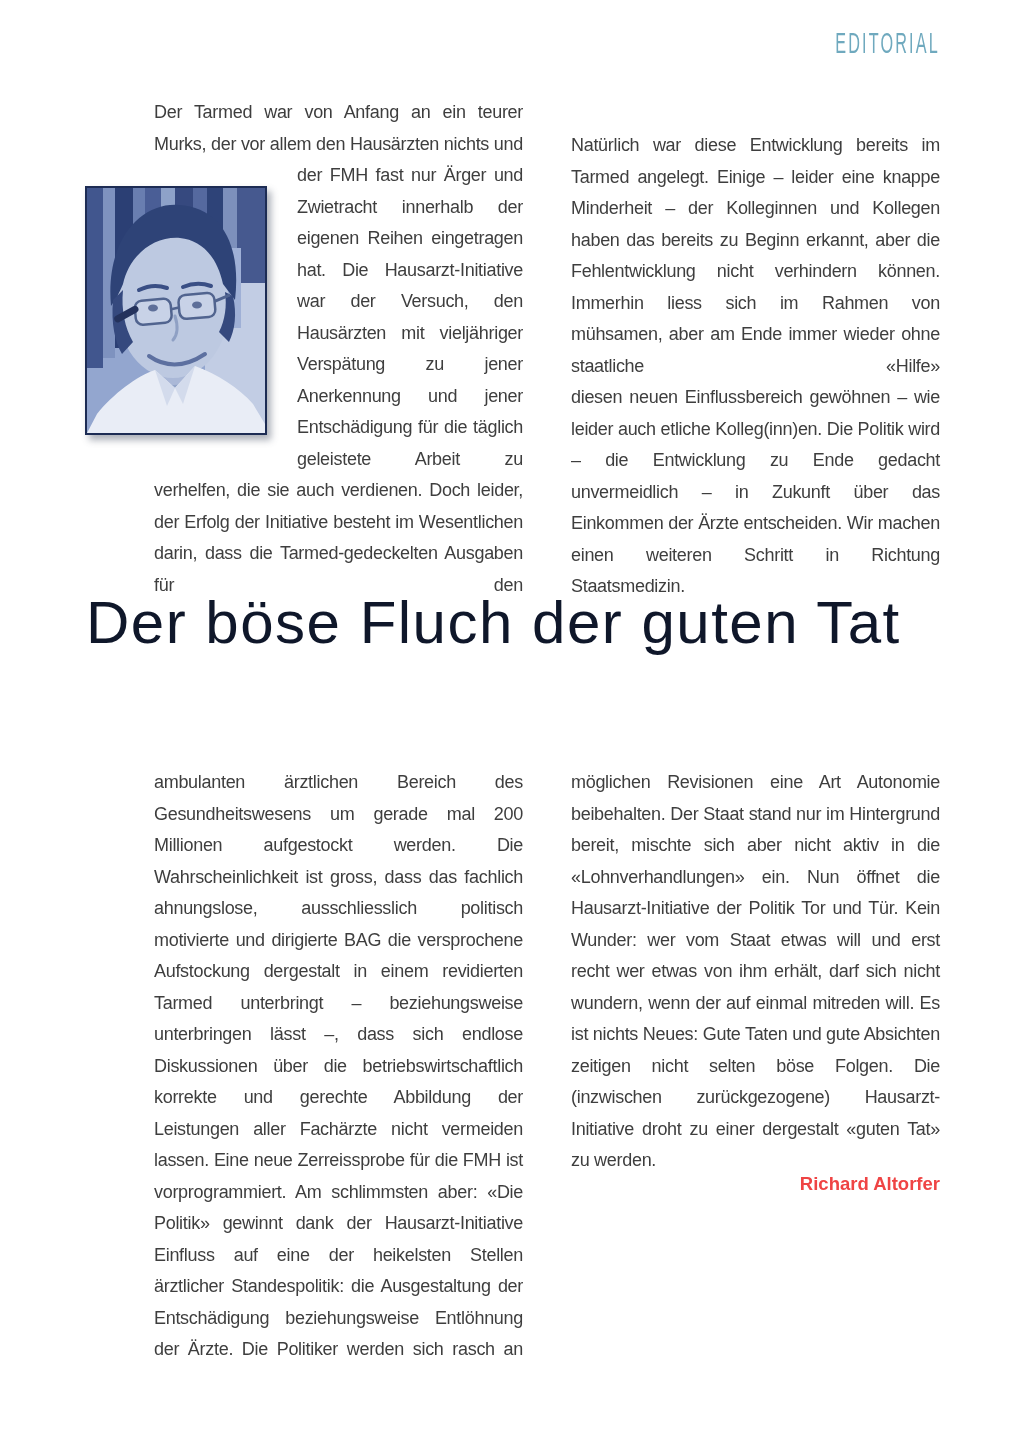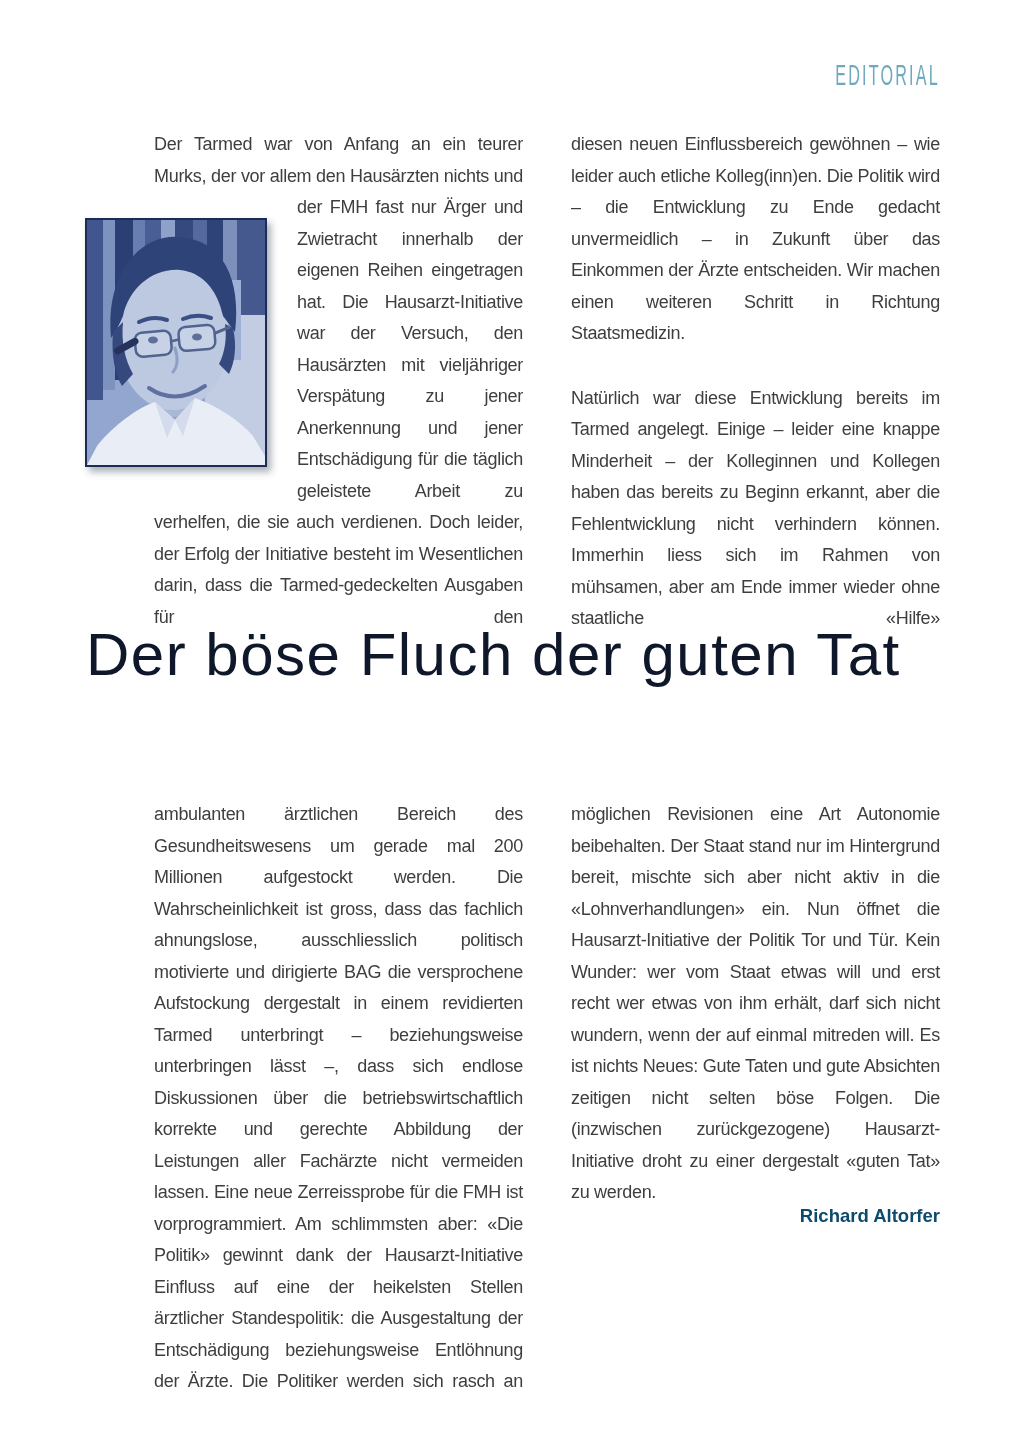--- a/index.html
+++ b/index.html
@@ -5,21 +5,20 @@
   html, body { margin: 0; padding: 0; background: #ffffff; }
 
   .page {
     position: relative;
     width: 1024px;
     height: 1383px;
     background: #ffffff;
     font-family: "Liberation Sans", sans-serif;
     color: #3e3e3e;
     overflow: hidden;
-    margin-top: 32px;
   }
 
   
   .kicker {
     position: absolute;
     top: 26px;
     right: 84px;
     font-size: 30px;
     font-weight: 400;
     letter-spacing: 4px;
@@ -81,21 +80,21 @@
     white-space: nowrap;
   }
 
   
   .author {
     position: absolute;
     top: 406px;
     right: 0;
     font-size: 18.5px;
     font-weight: 700;
-    color: #0c4a6e;
+    color: #ef4444;
   }
 
   
   .footer {
     position: absolute;
     top: 1376px;
     right: 84px;
     display: flex;
     align-items: center;
   }
@@ -179,22 +178,22 @@
         <path d="M62,168 Q88,186 118,166" stroke="#5d70a0" stroke-width="4" fill="none" stroke-linecap="round"></path>
         <path d="M70,194 Q88,204 106,192" stroke="#93a5c9" stroke-width="3" fill="none" stroke-linecap="round"></path>
 
         <path d="M0,245 L10,226 C26,206 50,188 68,182 L88,200 L108,178 C130,186 152,200 166,216 L178,236 L178,245 Z" fill="#e9edf6"></path>
         <path d="M68,182 L80,218 L88,200 Z" fill="#d3dbec"></path>
         <path d="M108,178 L96,216 L88,200 Z" fill="#d3dbec"></path>
       </svg>
         </span>
       <span>fast nur Ärger und Zwietracht innerhalb der eigenen Reihen eingetragen hat. Die Hausarzt-Initiative war der Versuch, den Hausärzten mit vieljähriger Verspätung zu jener Anerkennung und jener Entschädigung für die täglich geleistete Arbeit zu verhelfen, die sie auch verdienen. Doch leider, der Erfolg der Initiative besteht im Wesentlichen darin, dass die Tarmed-gedeckelten Ausgaben für den</span></p>
     <div class="col">
+      <p class="body-text cont para-gap">Natürlich war diese Entwicklung bereits im Tarmed angelegt. Einige – leider eine knappe Minderheit – der Kolleginnen und Kollegen haben das bereits zu Beginn erkannt, aber die Fehlentwicklung nicht verhindern können. Immerhin liess sich im Rahmen von mühsamen, aber am Ende immer wieder ohne staatliche «Hilfe»</p>
       <p class="body-text">diesen neuen Einflussbereich gewöhnen – wie leider auch etliche Kolleg(inn)en. Die Politik wird – die Entwicklung zu Ende gedacht unvermeidlich – in Zukunft über das Einkommen der Ärzte entscheiden. Wir machen einen weiteren Schritt in Richtung Staatsmedizin.</p>
-      <p class="body-text cont para-gap">Natürlich war diese Entwicklung bereits im Tarmed angelegt. Einige – leider eine knappe Minderheit – der Kolleginnen und Kollegen haben das bereits zu Beginn erkannt, aber die Fehlentwicklung nicht verhindern können. Immerhin liess sich im Rahmen von mühsamen, aber am Ende immer wieder ohne staatliche «Hilfe»</p>
     </div>
   </section>
 
   <h1 class="title">Der böse Fluch der guten Tat</h1>
 
   <section class="cols lower">
     <p class="col body-text cont">ambulanten ärztlichen Bereich des Gesundheitswesens um gerade mal 200 Millionen aufgestockt werden. Die Wahrscheinlichkeit ist gross, dass das fachlich ahnungslose, ausschliesslich politisch motivierte und dirigierte BAG die versprochene Aufstockung dergestalt in einem revidierten Tarmed unterbringt – beziehungsweise unterbringen lässt –, dass sich endlose Diskussionen über die betriebswirtschaftlich korrekte und gerechte Abbildung der Leistungen aller Fachärzte nicht vermeiden lassen. Eine neue Zerreissprobe für die FMH ist vorprogrammiert. Am schlimmsten aber: «Die Politik» gewinnt dank der Hausarzt-Initiative Einfluss auf eine der heikelsten Stellen ärztlicher Standespolitik: die Ausgestaltung der Entschädigung beziehungsweise Entlöhnung der Ärzte. Die Politiker werden sich rasch an</p>
     <div class="col">
       <p class="body-text">möglichen Revisionen eine Art Autonomie beibehalten. Der Staat stand nur im Hintergrund bereit, mischte sich aber nicht aktiv in die «Lohnverhandlungen» ein. Nun öffnet die Hausarzt-Initiative der Politik Tor und Tür. Kein Wunder: wer vom Staat etwas will und erst recht wer etwas von ihm erhält, darf sich nicht wundern, wenn der auf einmal mitreden will. Es ist nichts Neues: Gute Taten und gute Absichten zeitigen nicht selten böse Folgen. Die (inzwischen zurückgezogene) Hausarzt-Initiative droht zu einer dergestalt «guten Tat» zu werden.</p>
     </div>

